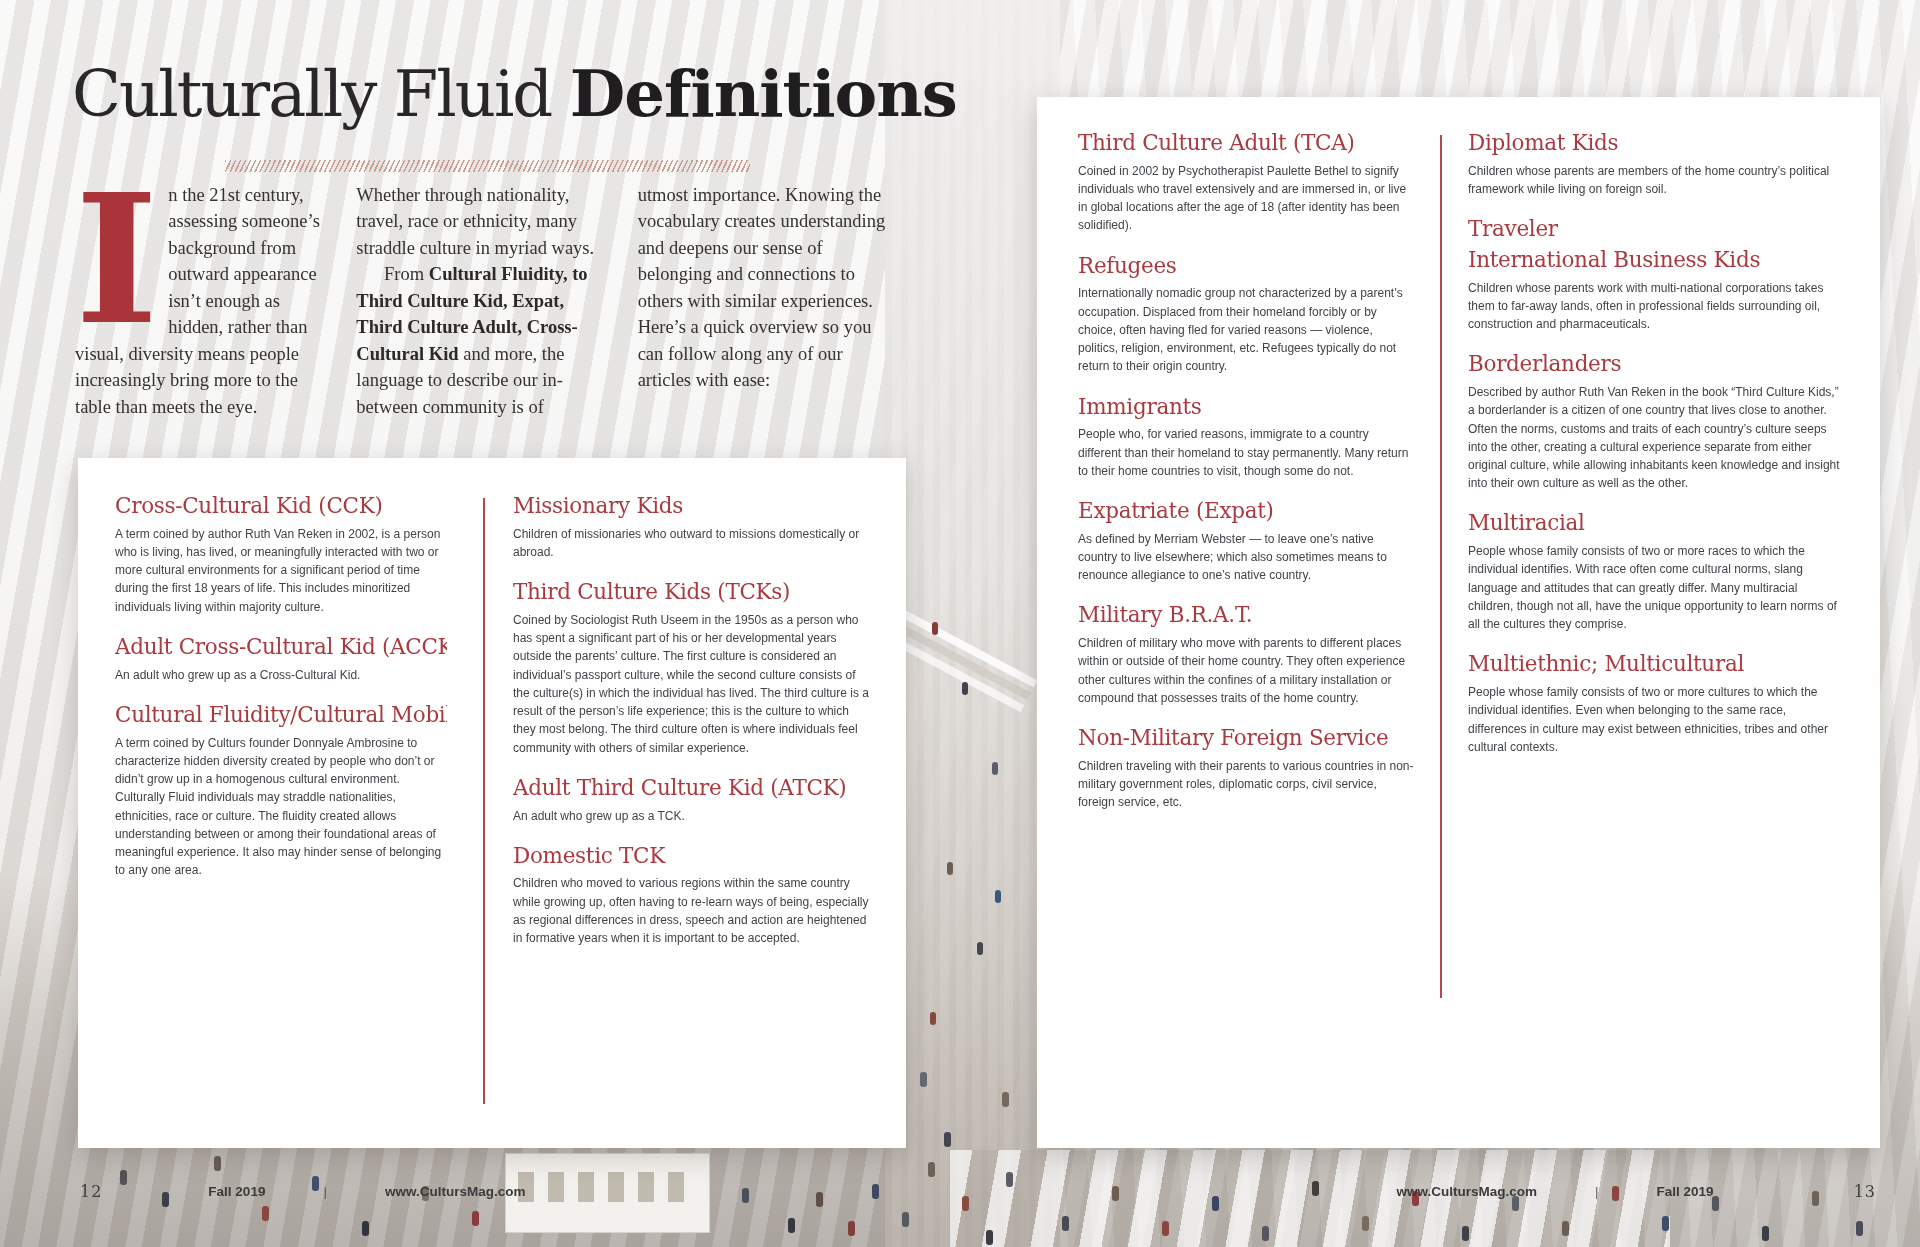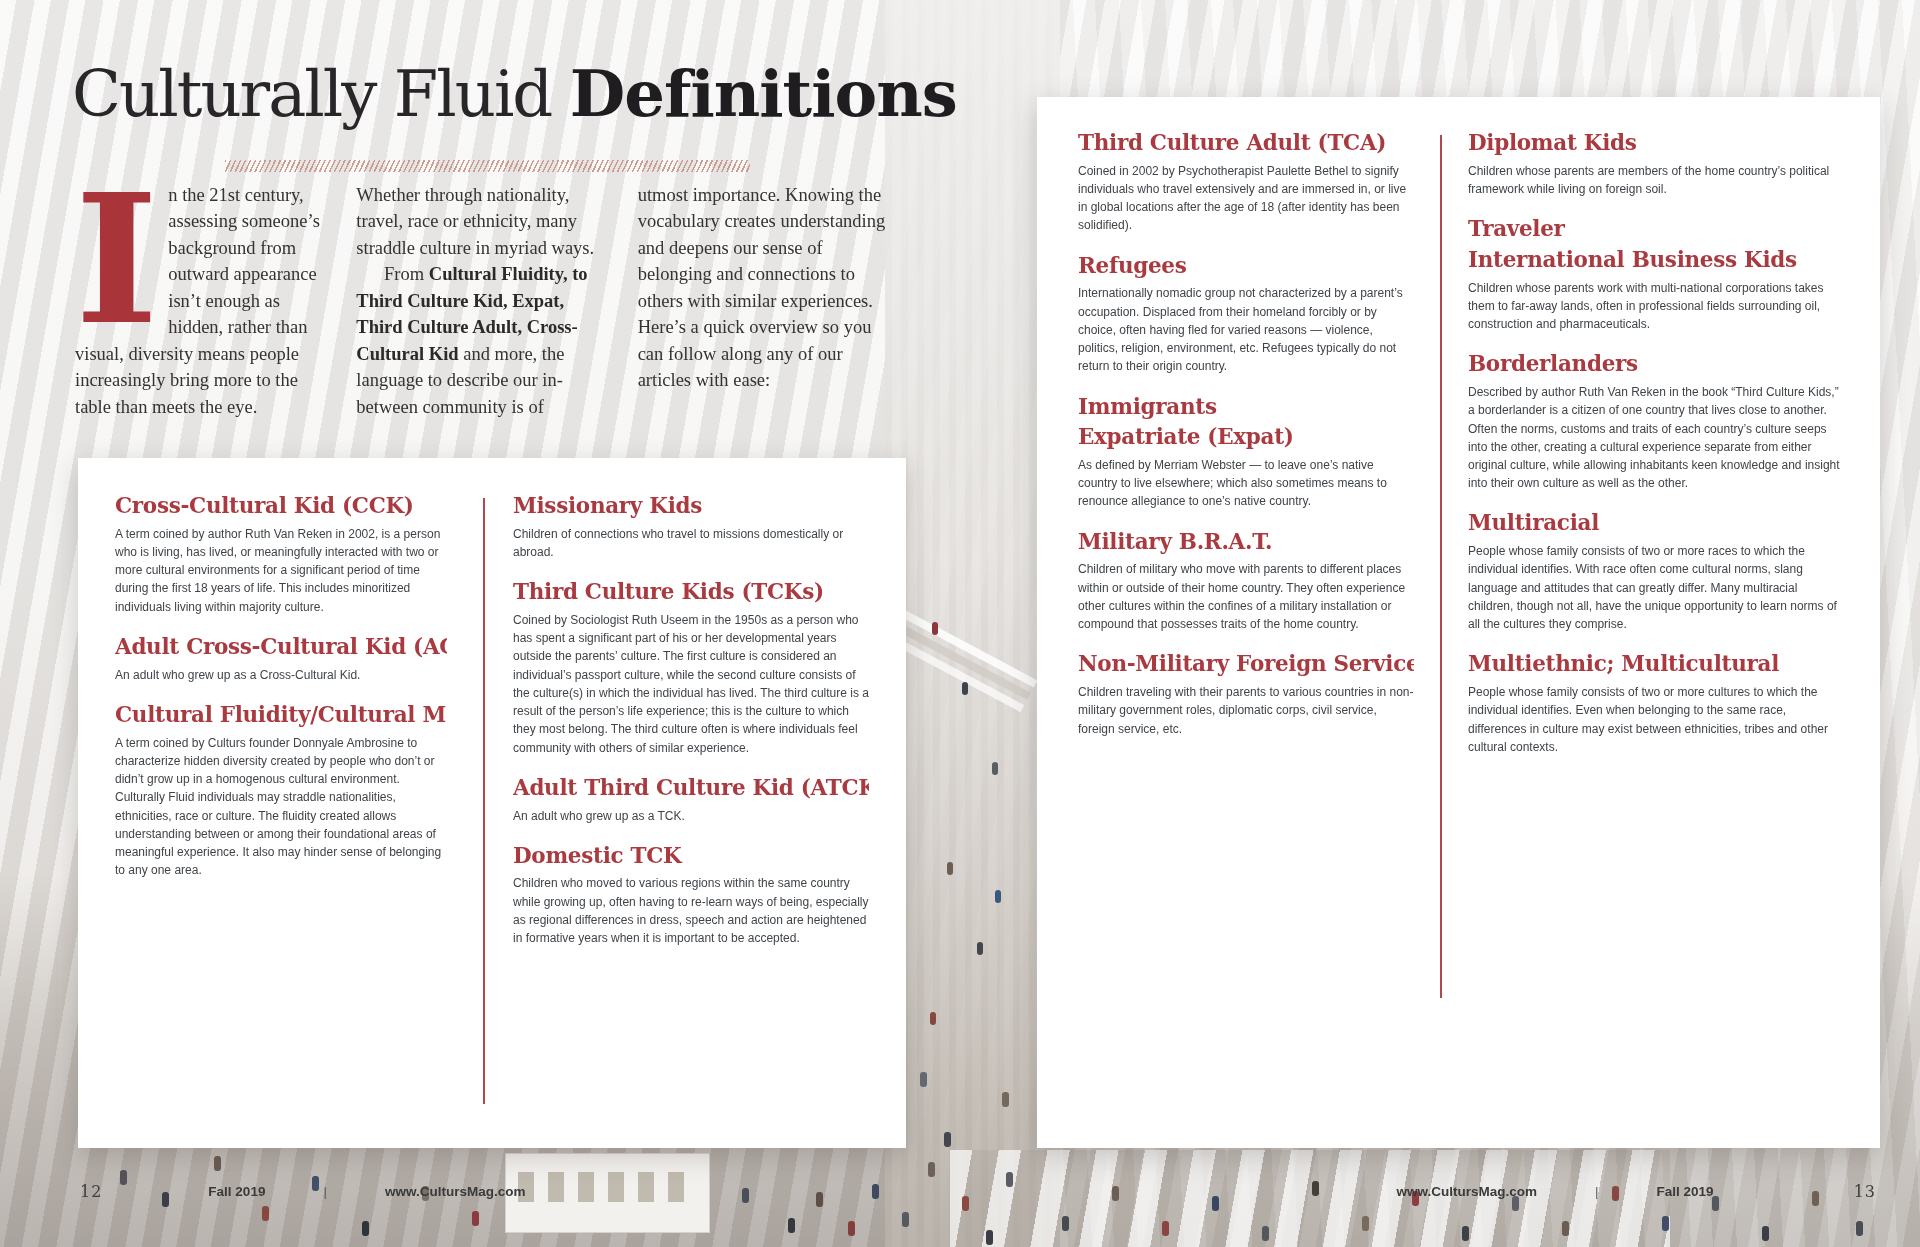--- a/index.html
+++ b/index.html
@@ -100,21 +100,21 @@
   .card-left  .col1 { left:37px;  top:36px; width:332px; height:630px; }
   .card-left  .col2 { left:435px; top:36px; width:356px; height:630px; }
   .card-right .col1 { left:41px;  top:34px; width:336px; height:990px; }
   .card-right .col2 { left:431px; top:34px; width:376px; height:990px; }
   .divider { position:absolute; width:2px; background:#b0484d; }
   .card-left  .divider { left:405px; top:40px;  bottom:44px; }
   .card-right .divider { left:403px; top:38px;  bottom:150px; }
 
   .entry { margin-bottom:2px; }
   .term {
-    font-family:"DejaVu Serif", serif; font-weight:700; color:#a93a40;
+    font-family:"DejaVu Serif", serif; font-weight:400; color:#a93a40;
     font-size:21.5px; letter-spacing:-0.3px; line-height:1.15; margin-bottom:6px; white-space:nowrap;
   }
   .def {
     font-family:"Liberation Sans", sans-serif; font-size:12px; line-height:1.52;
     color:#3f4449; margin-bottom:19px;
   }
 
   
   .folio { position:absolute; top:1182px; display:flex; align-items:center;
            font-family:"Liberation Sans", sans-serif; font-size:13.5px; font-weight:700; color:#3a3a3a;gap:48px; }
@@ -176,21 +176,21 @@
         <article class="entry">
           <h3 class="term">Cultural Fluidity/Cultural Mobility</h3>
           <p class="def">A term coined by Culturs founder Donnyale Ambrosine to characterize hidden diversity created by people who don’t or didn’t grow up in a homogenous cultural environment. Culturally Fluid individuals may straddle nationalities, ethnicities, race or culture. The fluidity created allows understanding between or among their foundational areas of meaningful experience. It also may hinder sense of belonging to any one area.</p>
         </article>
       </div>
     <div class="divider"></div>
     <div class="col col2">
 
         <article class="entry">
           <h3 class="term">Missionary Kids</h3>
-          <p class="def">Children of connections who travel to missions domestically or abroad.</p>
+          <p class="def">Children of missionaries who outward to missions domestically or abroad.</p>
         </article>
 
         <article class="entry">
           <h3 class="term">Third Culture Kids (TCKs)</h3>
           <p class="def">Coined by Sociologist Ruth Useem in the 1950s as a person who has spent a significant part of his or her developmental years outside the parents’ culture. The first culture is considered an individual’s passport culture, while the second culture consists of the culture(s) in which the individual has lived. The third culture is a result of the person’s life experience; this is the culture to which they most belong. The third culture often is where individuals feel community with others of similar experience.</p>
         </article>
 
         <article class="entry">
           <h3 class="term">Adult Third Culture Kid (ATCK)</h3>
           <p class="def">An adult who grew up as a TCK.</p>
@@ -211,20 +211,21 @@
           <p class="def">Coined in 2002 by Psychotherapist Paulette Bethel to signify individuals who travel extensively and are immersed in, or live in global locations after the age of 18 (after identity has been solidified).</p>
         </article>
 
         <article class="entry">
           <h3 class="term">Refugees</h3>
           <p class="def">Internationally nomadic group not characterized by a parent’s occupation. Displaced from their homeland forcibly or by choice, often having fled for varied reasons — violence, politics, religion, environment, etc. Refugees typically do not return to their origin country.</p>
         </article>
 
         <article class="entry">
           <h3 class="term">Immigrants</h3>
+          <p class="def">People who, for varied reasons, immigrate to a country different than their homeland to stay permanently. Many return to their home countries to visit, though some do not.</p>
         </article>
 
         <article class="entry">
           <h3 class="term">Expatriate (Expat)</h3>
           <p class="def">As defined by Merriam Webster — to leave one’s native country to live elsewhere; which also sometimes means to renounce allegiance to one’s native country.</p>
         </article>
 
         <article class="entry">
           <h3 class="term">Military B.R.A.T.</h3>
           <p class="def">Children of military who move with parents to different places within or outside of their home country. They often experience other cultures within the confines of a military installation or compound that possesses traits of the home country.</p>

